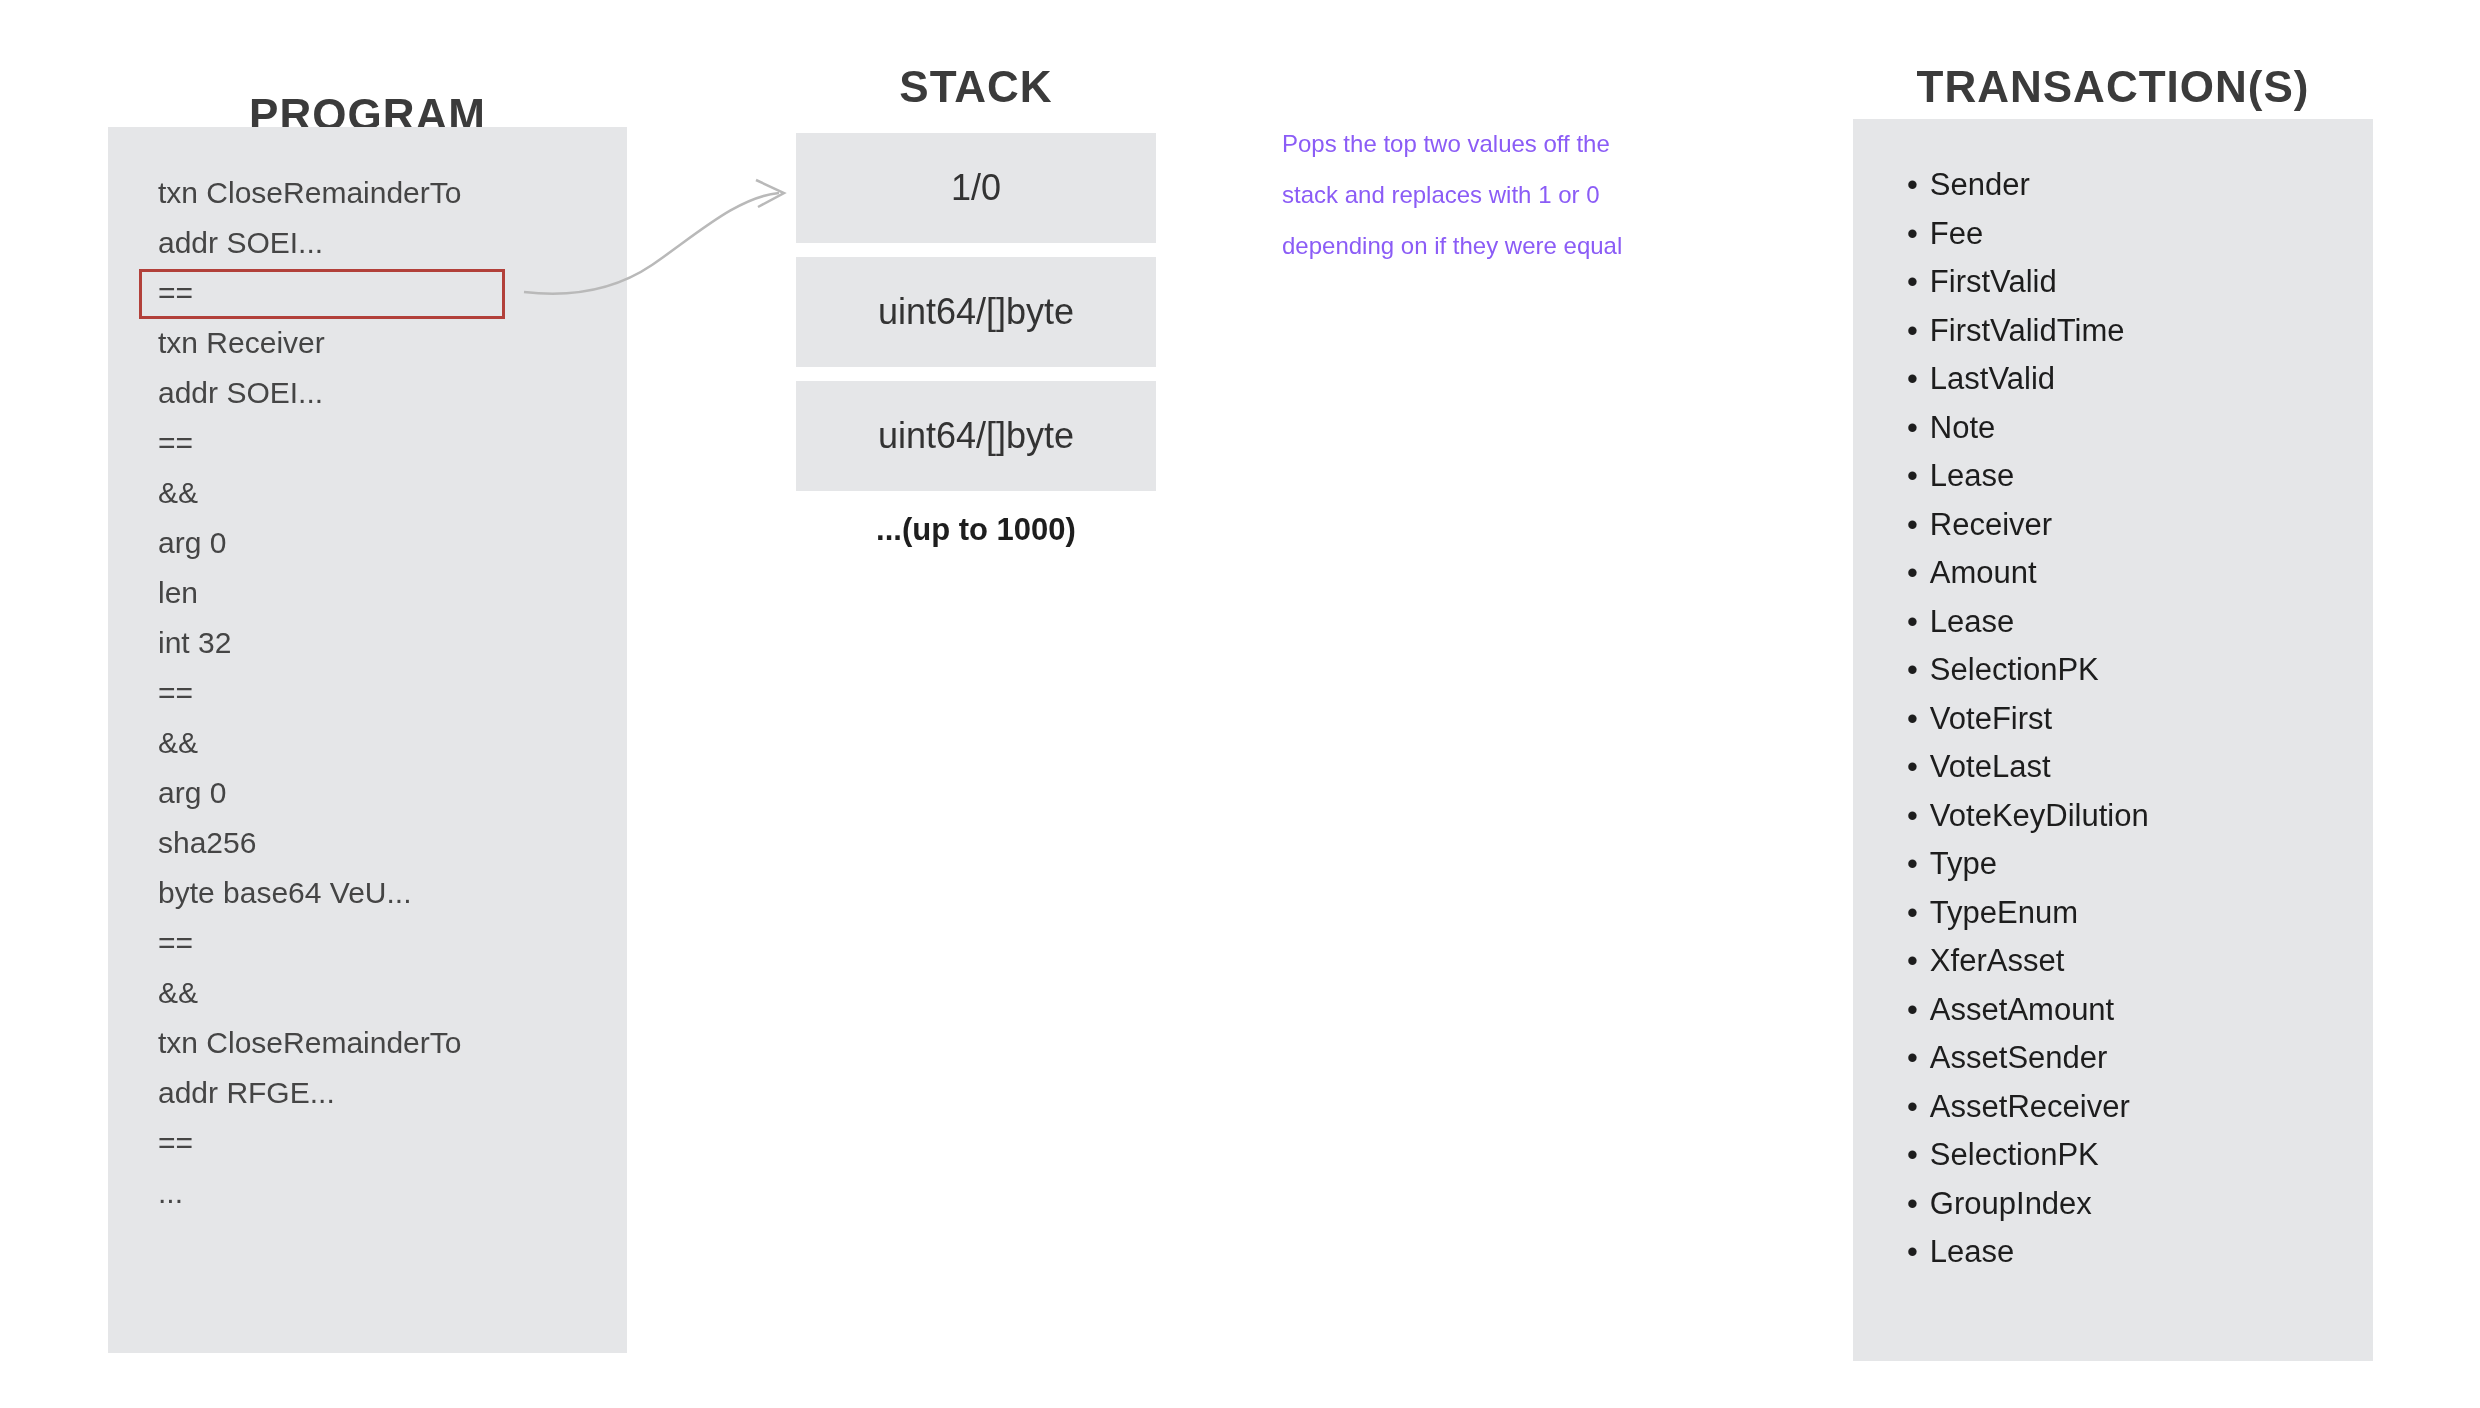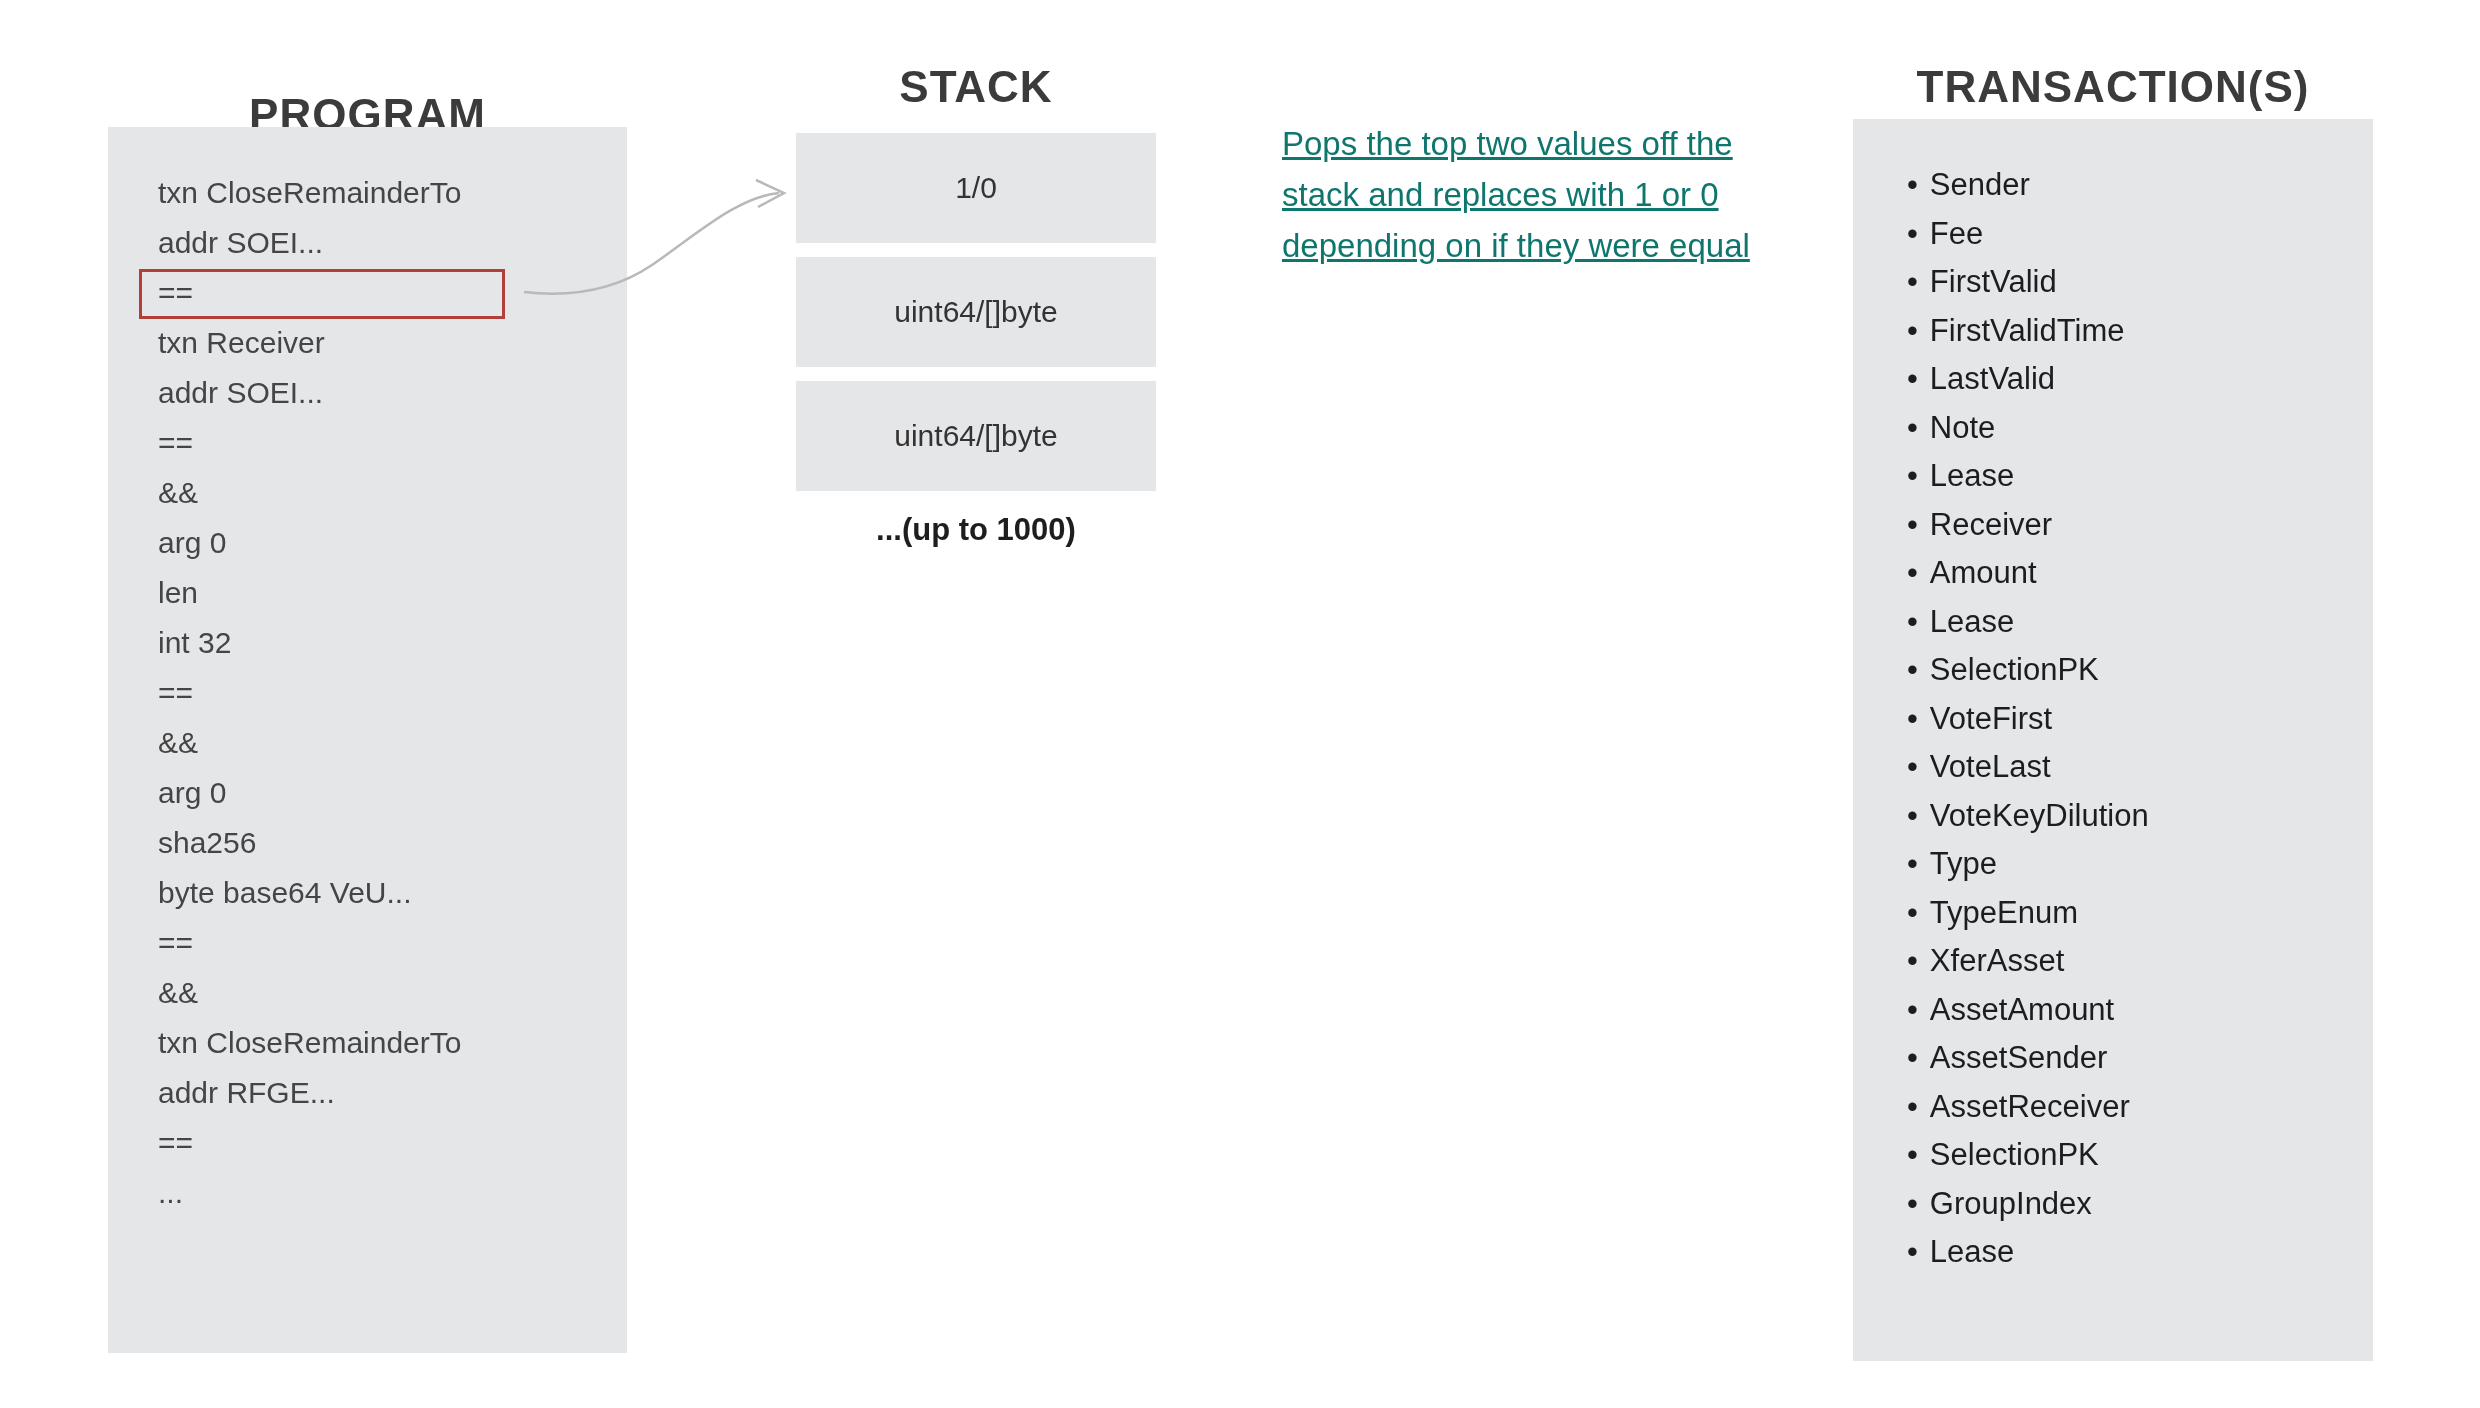--- a/index.html
+++ b/index.html
@@ -16,26 +16,26 @@
   #txn-panel{left:1853px;top:119px;width:520px;height:1242px;}
 
   #program-lines{padding:41px 0 0 50px;font-size:30px;line-height:50px;color:#454545;}
   .prog-line{position:relative;white-space:pre;}
   .prog-line.hl::after{content:"";position:absolute;left:-19px;top:1px;width:360px;height:44px;
                        border:3px solid #b2403a;}
 
   #stack-slots{position:absolute;left:796px;top:133px;width:360px;
                display:flex;flex-direction:column;gap:14px;}
   .stack-slot{height:110px;background:#e5e6e8;display:flex;align-items:center;
-              justify-content:center;font-size:30px;color:#333333;}
+              justify-content:center;font-size:36px;color:#333333;}
   #stack-note{position:absolute;left:796px;top:512px;width:360px;text-align:center;
               font-size:31px;font-weight:700;color:#1e1e1e;}
 
-  #description{position:absolute;left:1282px;top:118px;width:510px;font-size:33px;
-               line-height:51px;color:#0f766e;white-space:pre-line;text-decoration:underline;}
+  #description{position:absolute;left:1282px;top:118px;width:510px;font-size:24px;
+               line-height:51px;color:#8b5cf6;white-space:pre-line;}
 
   #txn-list{padding:42px 0 0 54px;font-size:31px;line-height:48.5px;color:#1d1d1d;}
   .txn-item{display:flex;align-items:baseline;}
   .txn-item .bullet{margin-right:12px;}
 
   #flow-arrow-svg{position:absolute;left:0;top:0;width:2480px;height:1408px;pointer-events:none;}
 </style>
 </head>
 <body>
 

